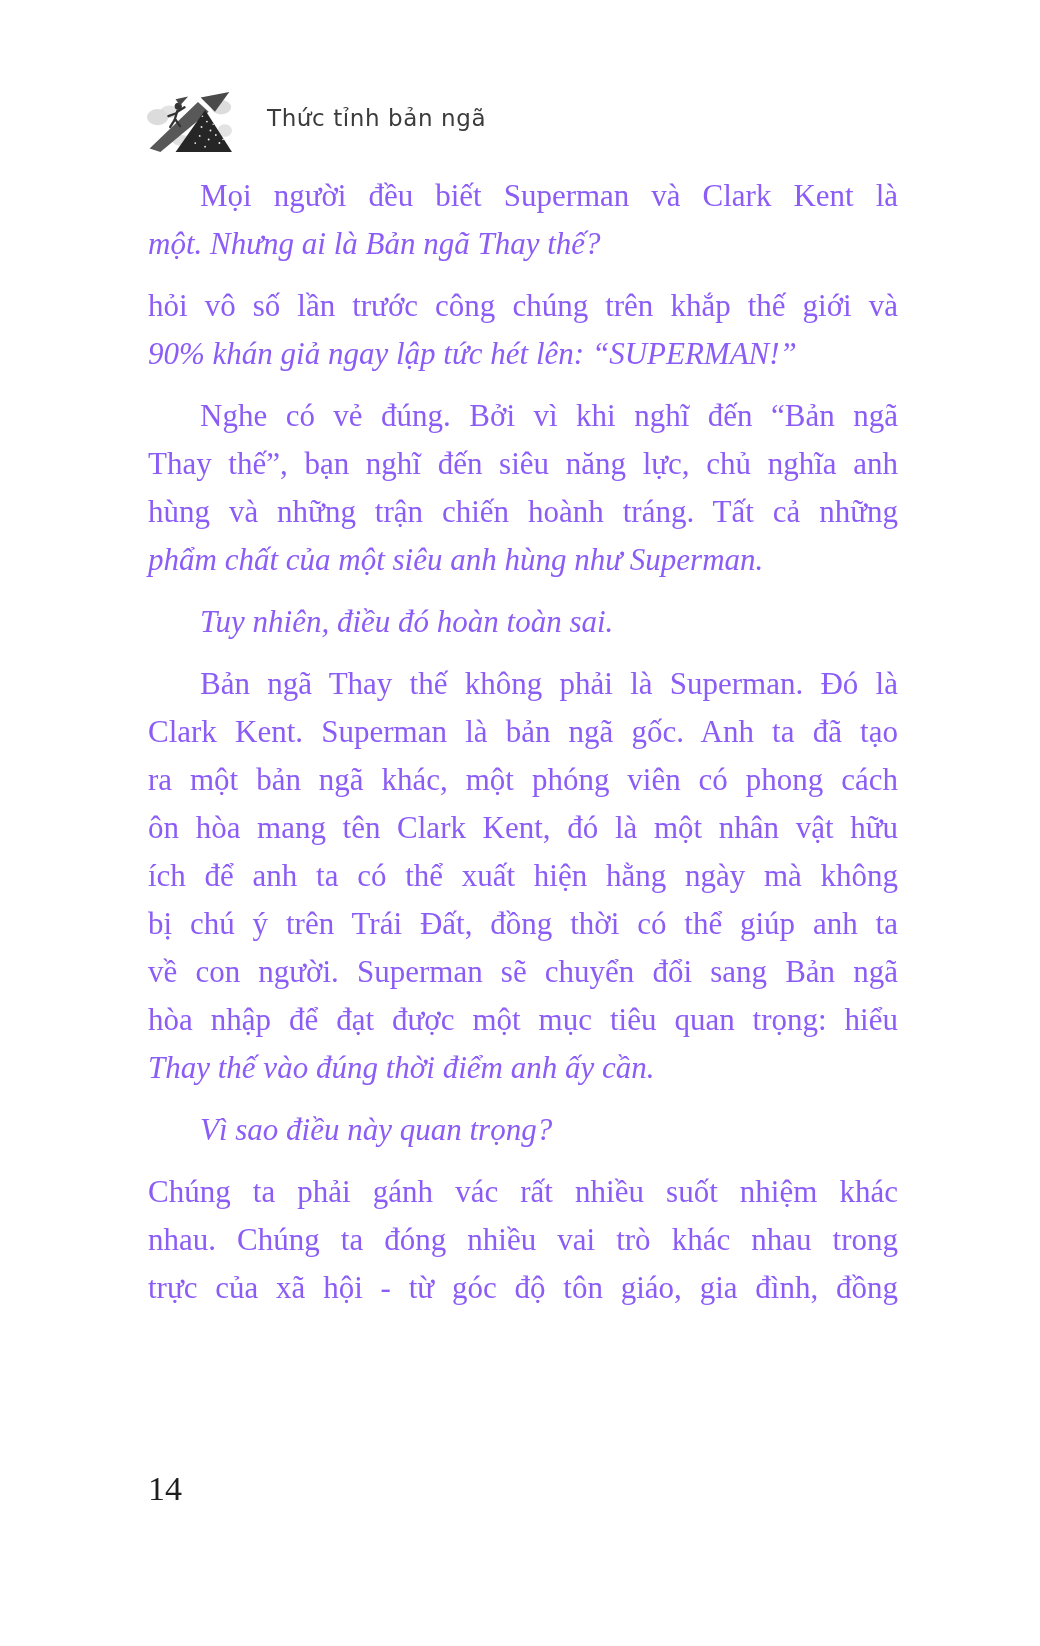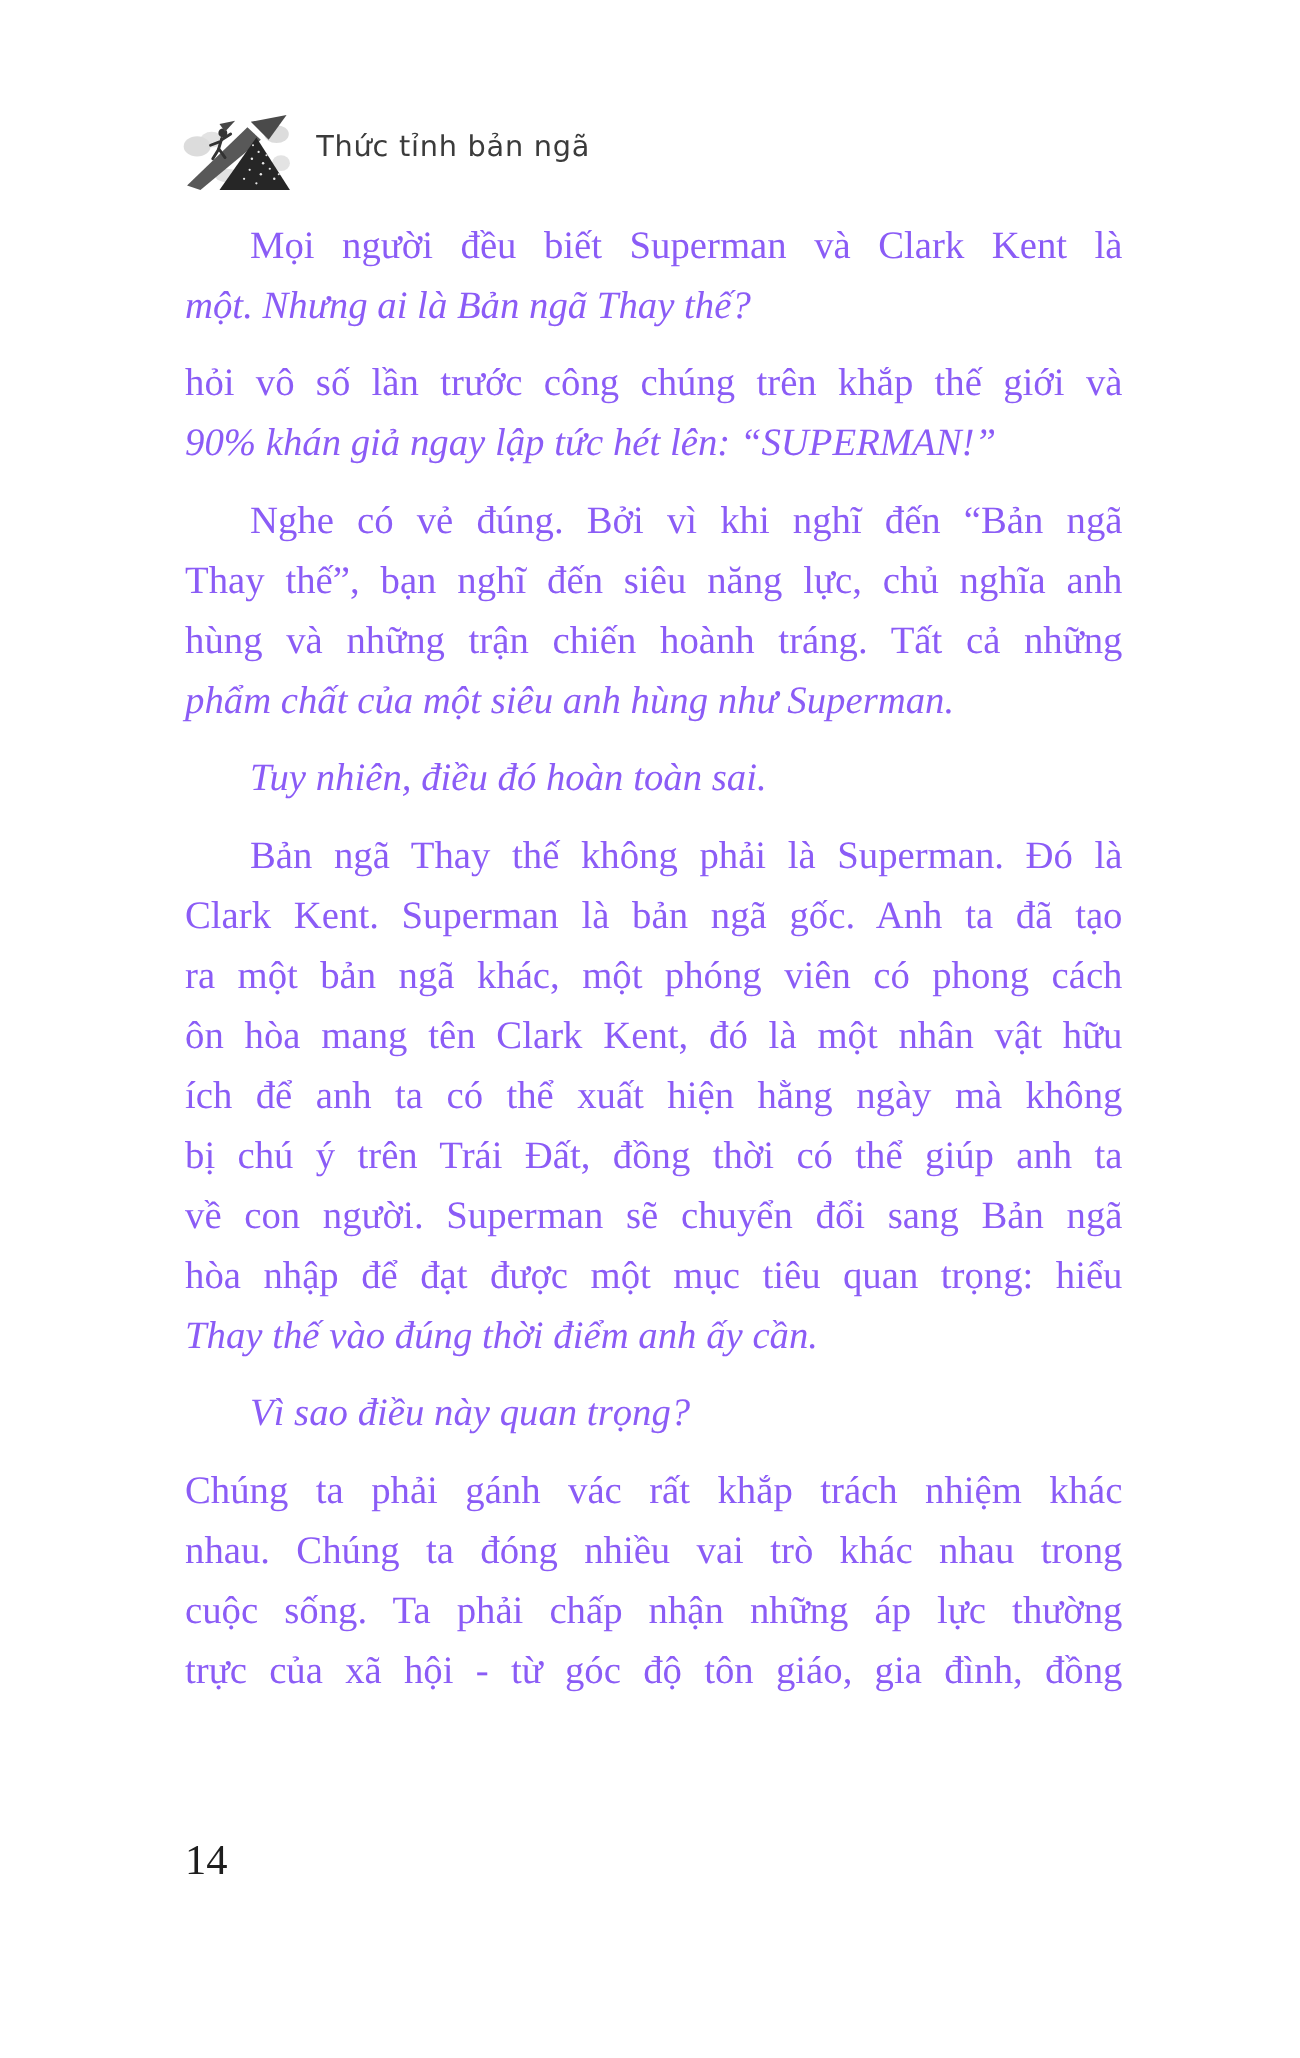--- a/index.html
+++ b/index.html
@@ -14,21 +14,21 @@
     width: 1040px; height: 1646px;
     background: #ffffff;
   }
   
   .page-header {
     position: absolute;
     left: 145px; top: 84px;
     height: 68px;
     display: flex;
     align-items: center;
-    gap: 20px;
+    gap: 34px;
   }
   .logo-box { width: 88px; height: 68px; flex: 0 0 auto; }
   .running-title {
     font-family: "DejaVu Sans", "Liberation Sans", sans-serif;
     font-size: 23px;
     color: #3b3b3b;
     letter-spacing: 0.6px;
     white-space: nowrap;
   }
   
@@ -130,22 +130,21 @@
         <div class="line">ích để anh ta có thể xuất hiện hằng ngày mà không</div>
         <div class="line">bị chú ý trên Trái Đất, đồng thời có thể giúp anh ta</div>
         <div class="line">về con người. Superman sẽ chuyển đổi sang Bản ngã</div>
         <div class="line">hòa nhập để đạt được một mục tiêu quan trọng: hiểu</div>
         <div class="line last">Thay thế vào đúng thời điểm anh ấy cần.</div>
       </div>
       <div class="paragraph">
         <div class="line first last">Vì sao điều này quan trọng?</div>
       </div>
       <div class="paragraph">
-        <div class="line">Chúng ta phải gánh vác rất khắp trách nhiệm khác</div>
+        <div class="line">Chúng ta phải gánh vác rất nhiều suốt nhiệm khác</div>
         <div class="line">nhau. Chúng ta đóng nhiều vai trò khác nhau trong</div>
-        <div class="line">cuộc sống. Ta phải chấp nhận những áp lực thường</div>
         <div class="line">trực của xã hội - từ góc độ tôn giáo, gia đình, đồng</div>
       </div>
     </main>
 
   <div class="page-number">14</div>
 
 </div>
 
 </body></html>

